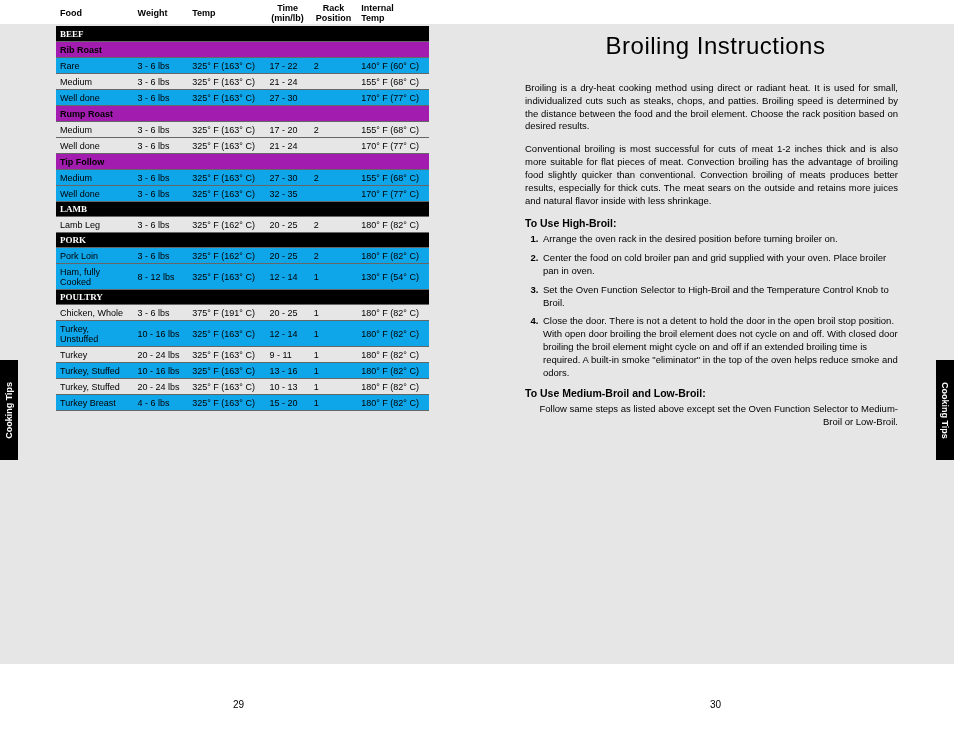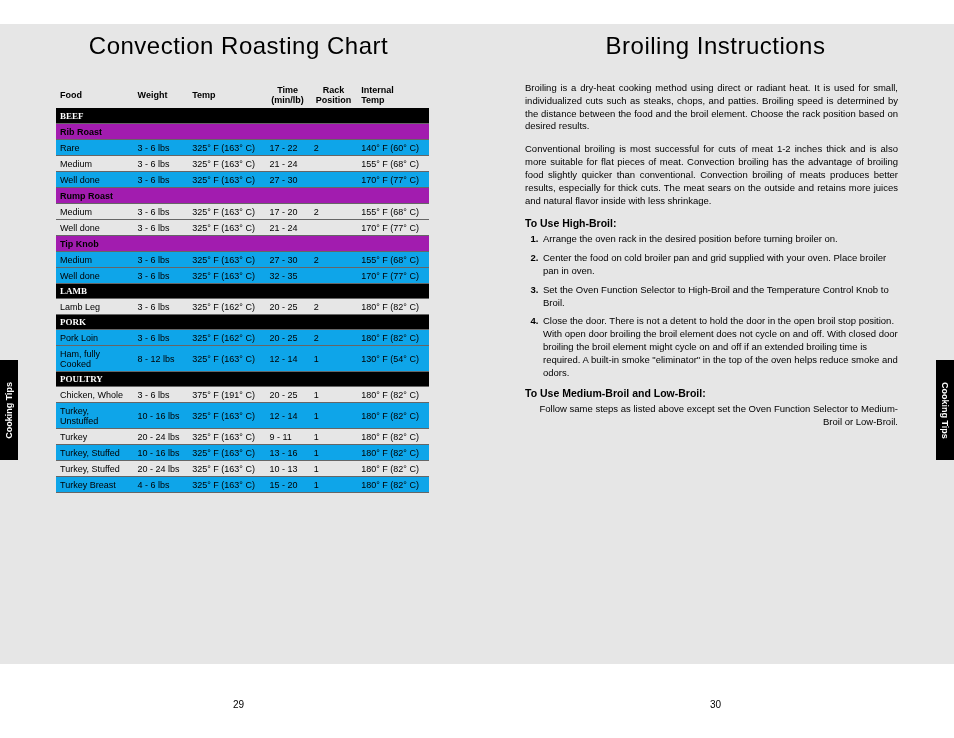--- a/index.html
+++ b/index.html
@@ -40,21 +40,20 @@
 </style>
 </head>
 <body>
 
 <div class="page-bg"></div>
 
 <div class="page left">
   <div class="side-tab left">
       <span>Cooking Tips</span>
     </div>
-  <h1 class="title">Convection Roasting Chart</h1>
   <div class="content-left">
     <table class="chart">
       <thead>
           <tr id="thead-row">
             <th>Food</th>
             <th>Weight</th>
             <th>Temp</th>
             <th class="c">Time<br>(min/lb)</th>
             <th class="c">Rack<br>Position</th>
             <th>Internal<br>Temp</th>
@@ -114,21 +113,21 @@
           </tr>
           <tr class="norm">
             <td>Well done</td>
             <td>3 - 6 lbs</td>
             <td>325° F (163° C)</td>
             <td class="c">21 - 24</td>
             <td class="c"></td>
             <td>170° F (77° C)</td>
           </tr>
           <tr class="subhead">
-            <td>Tip Knob</td>
+            <td>Tip Follow</td>
             <td></td>
             <td></td>
             <td class="c"></td>
             <td class="c"></td>
             <td></td>
           </tr>
           <tr class="alt">
             <td>Medium</td>
             <td>3 - 6 lbs</td>
             <td>325° F (163° C)</td>

